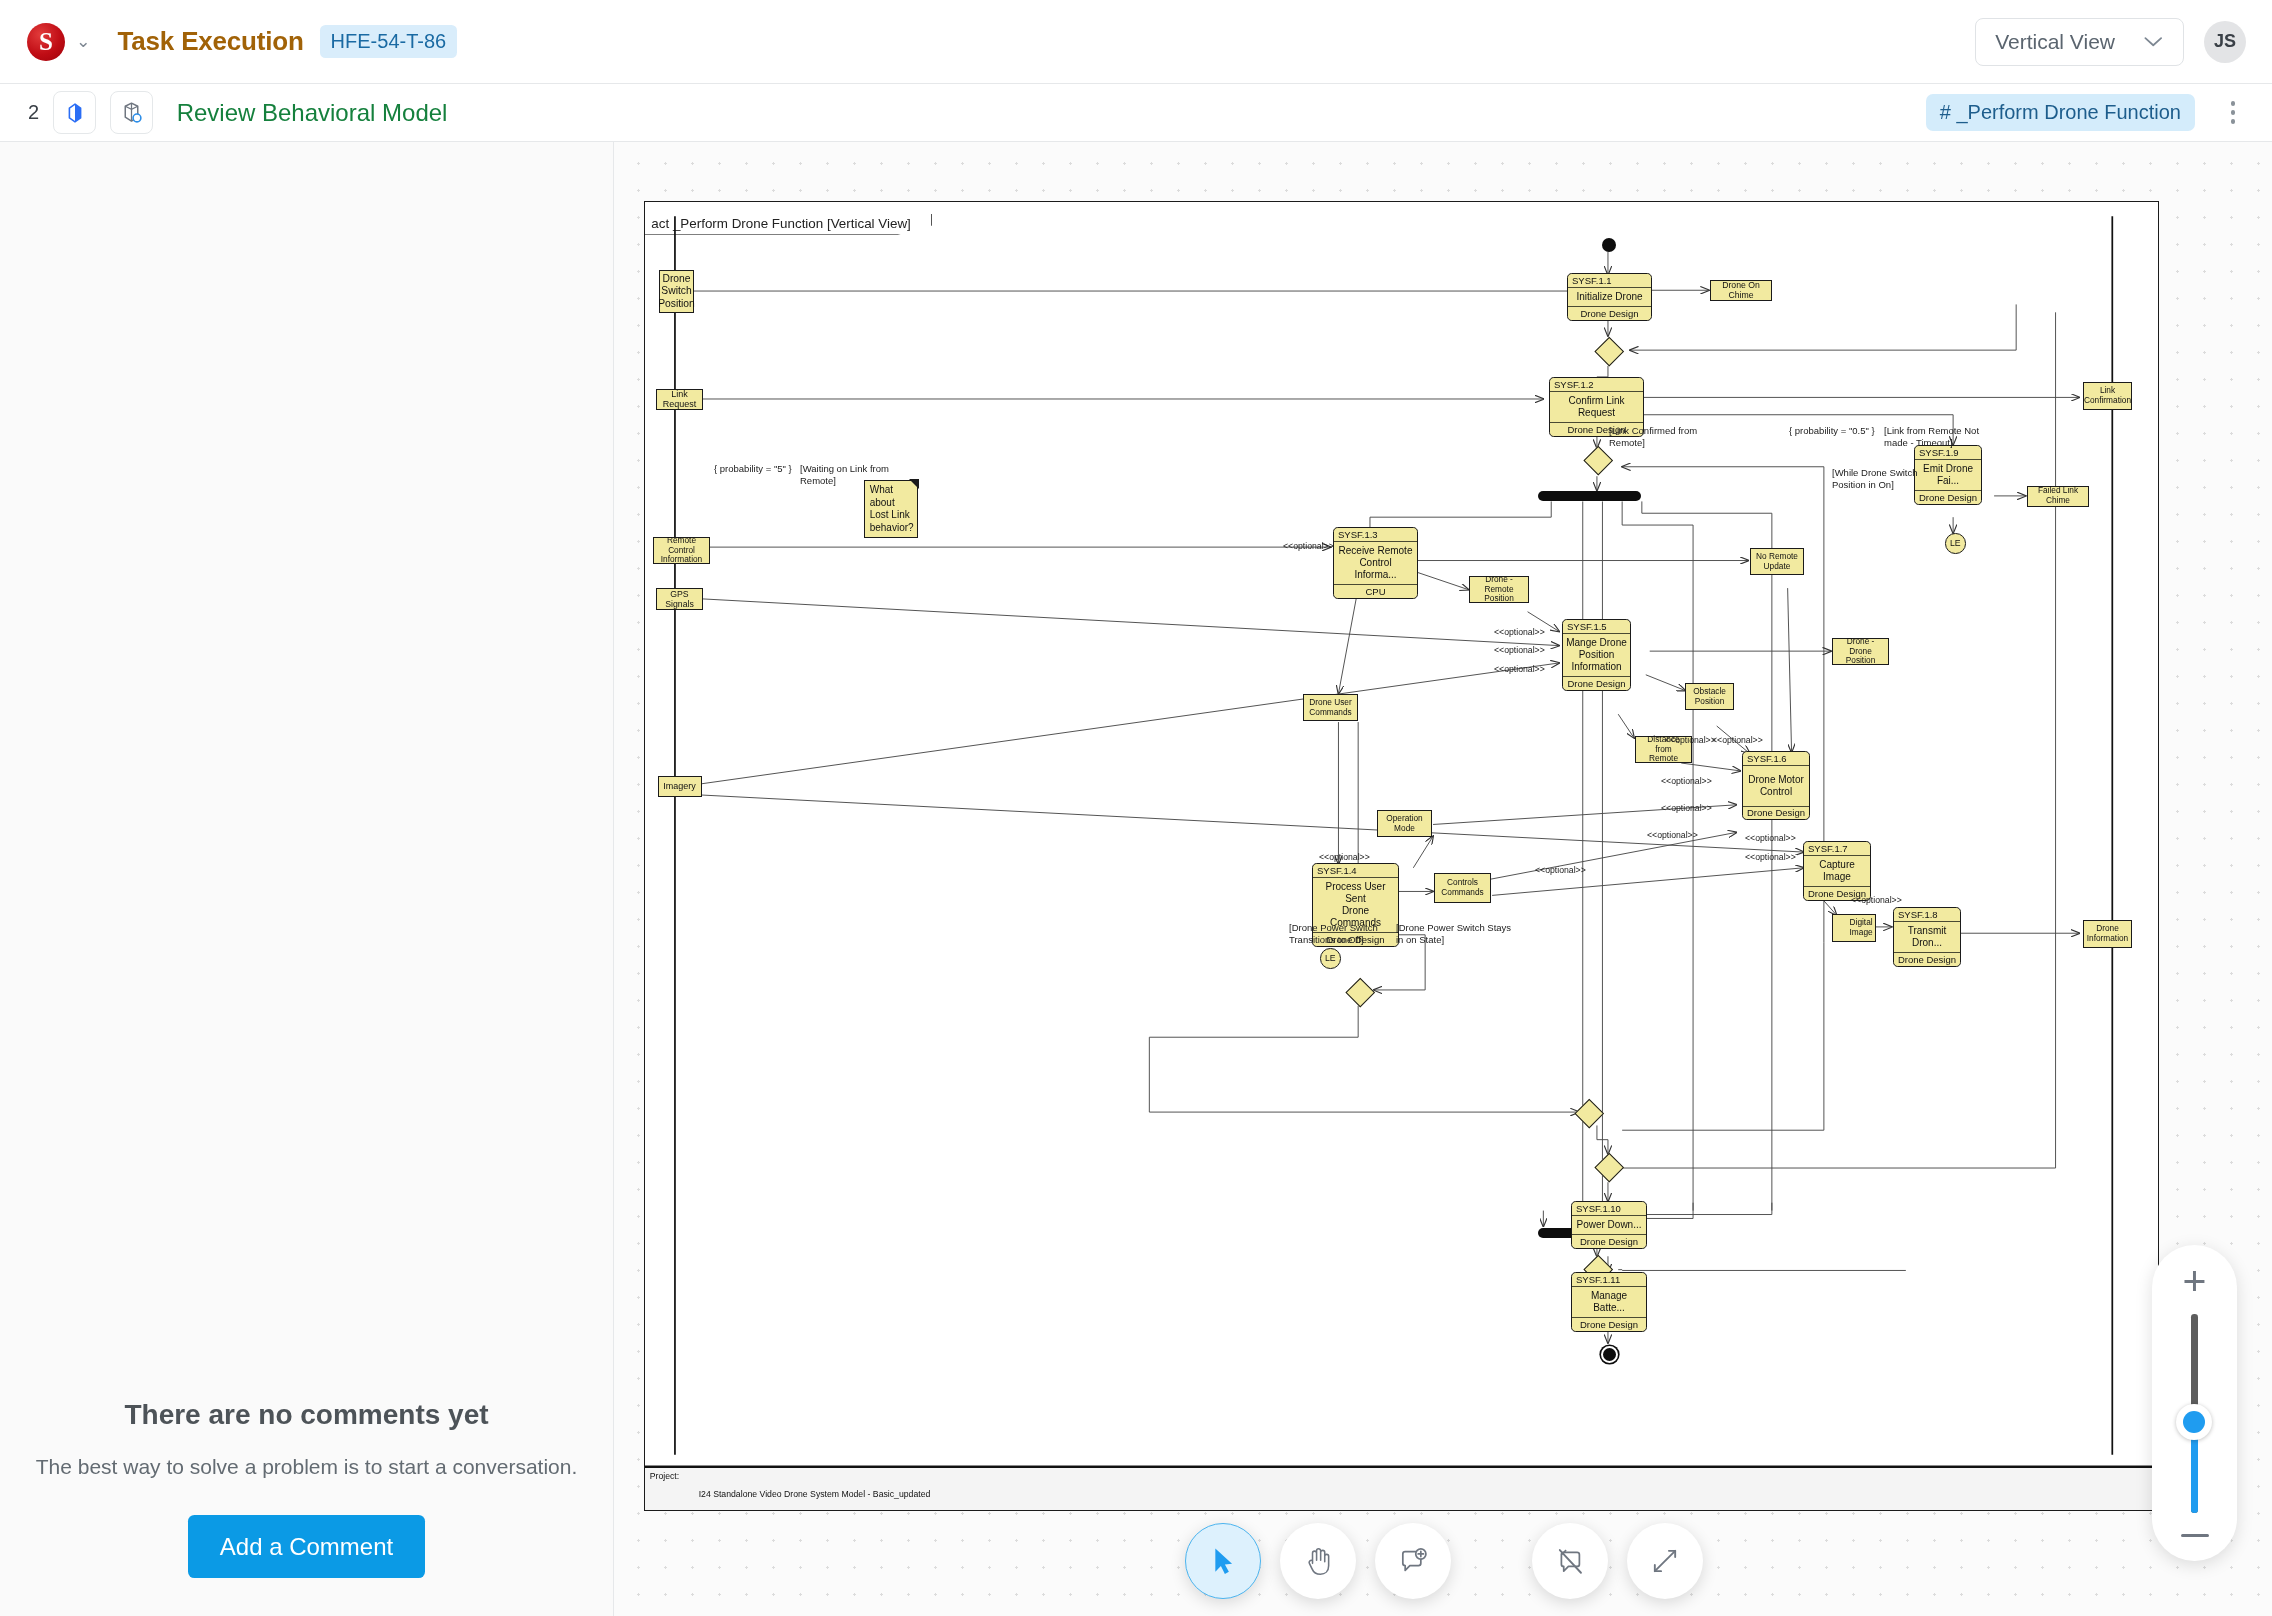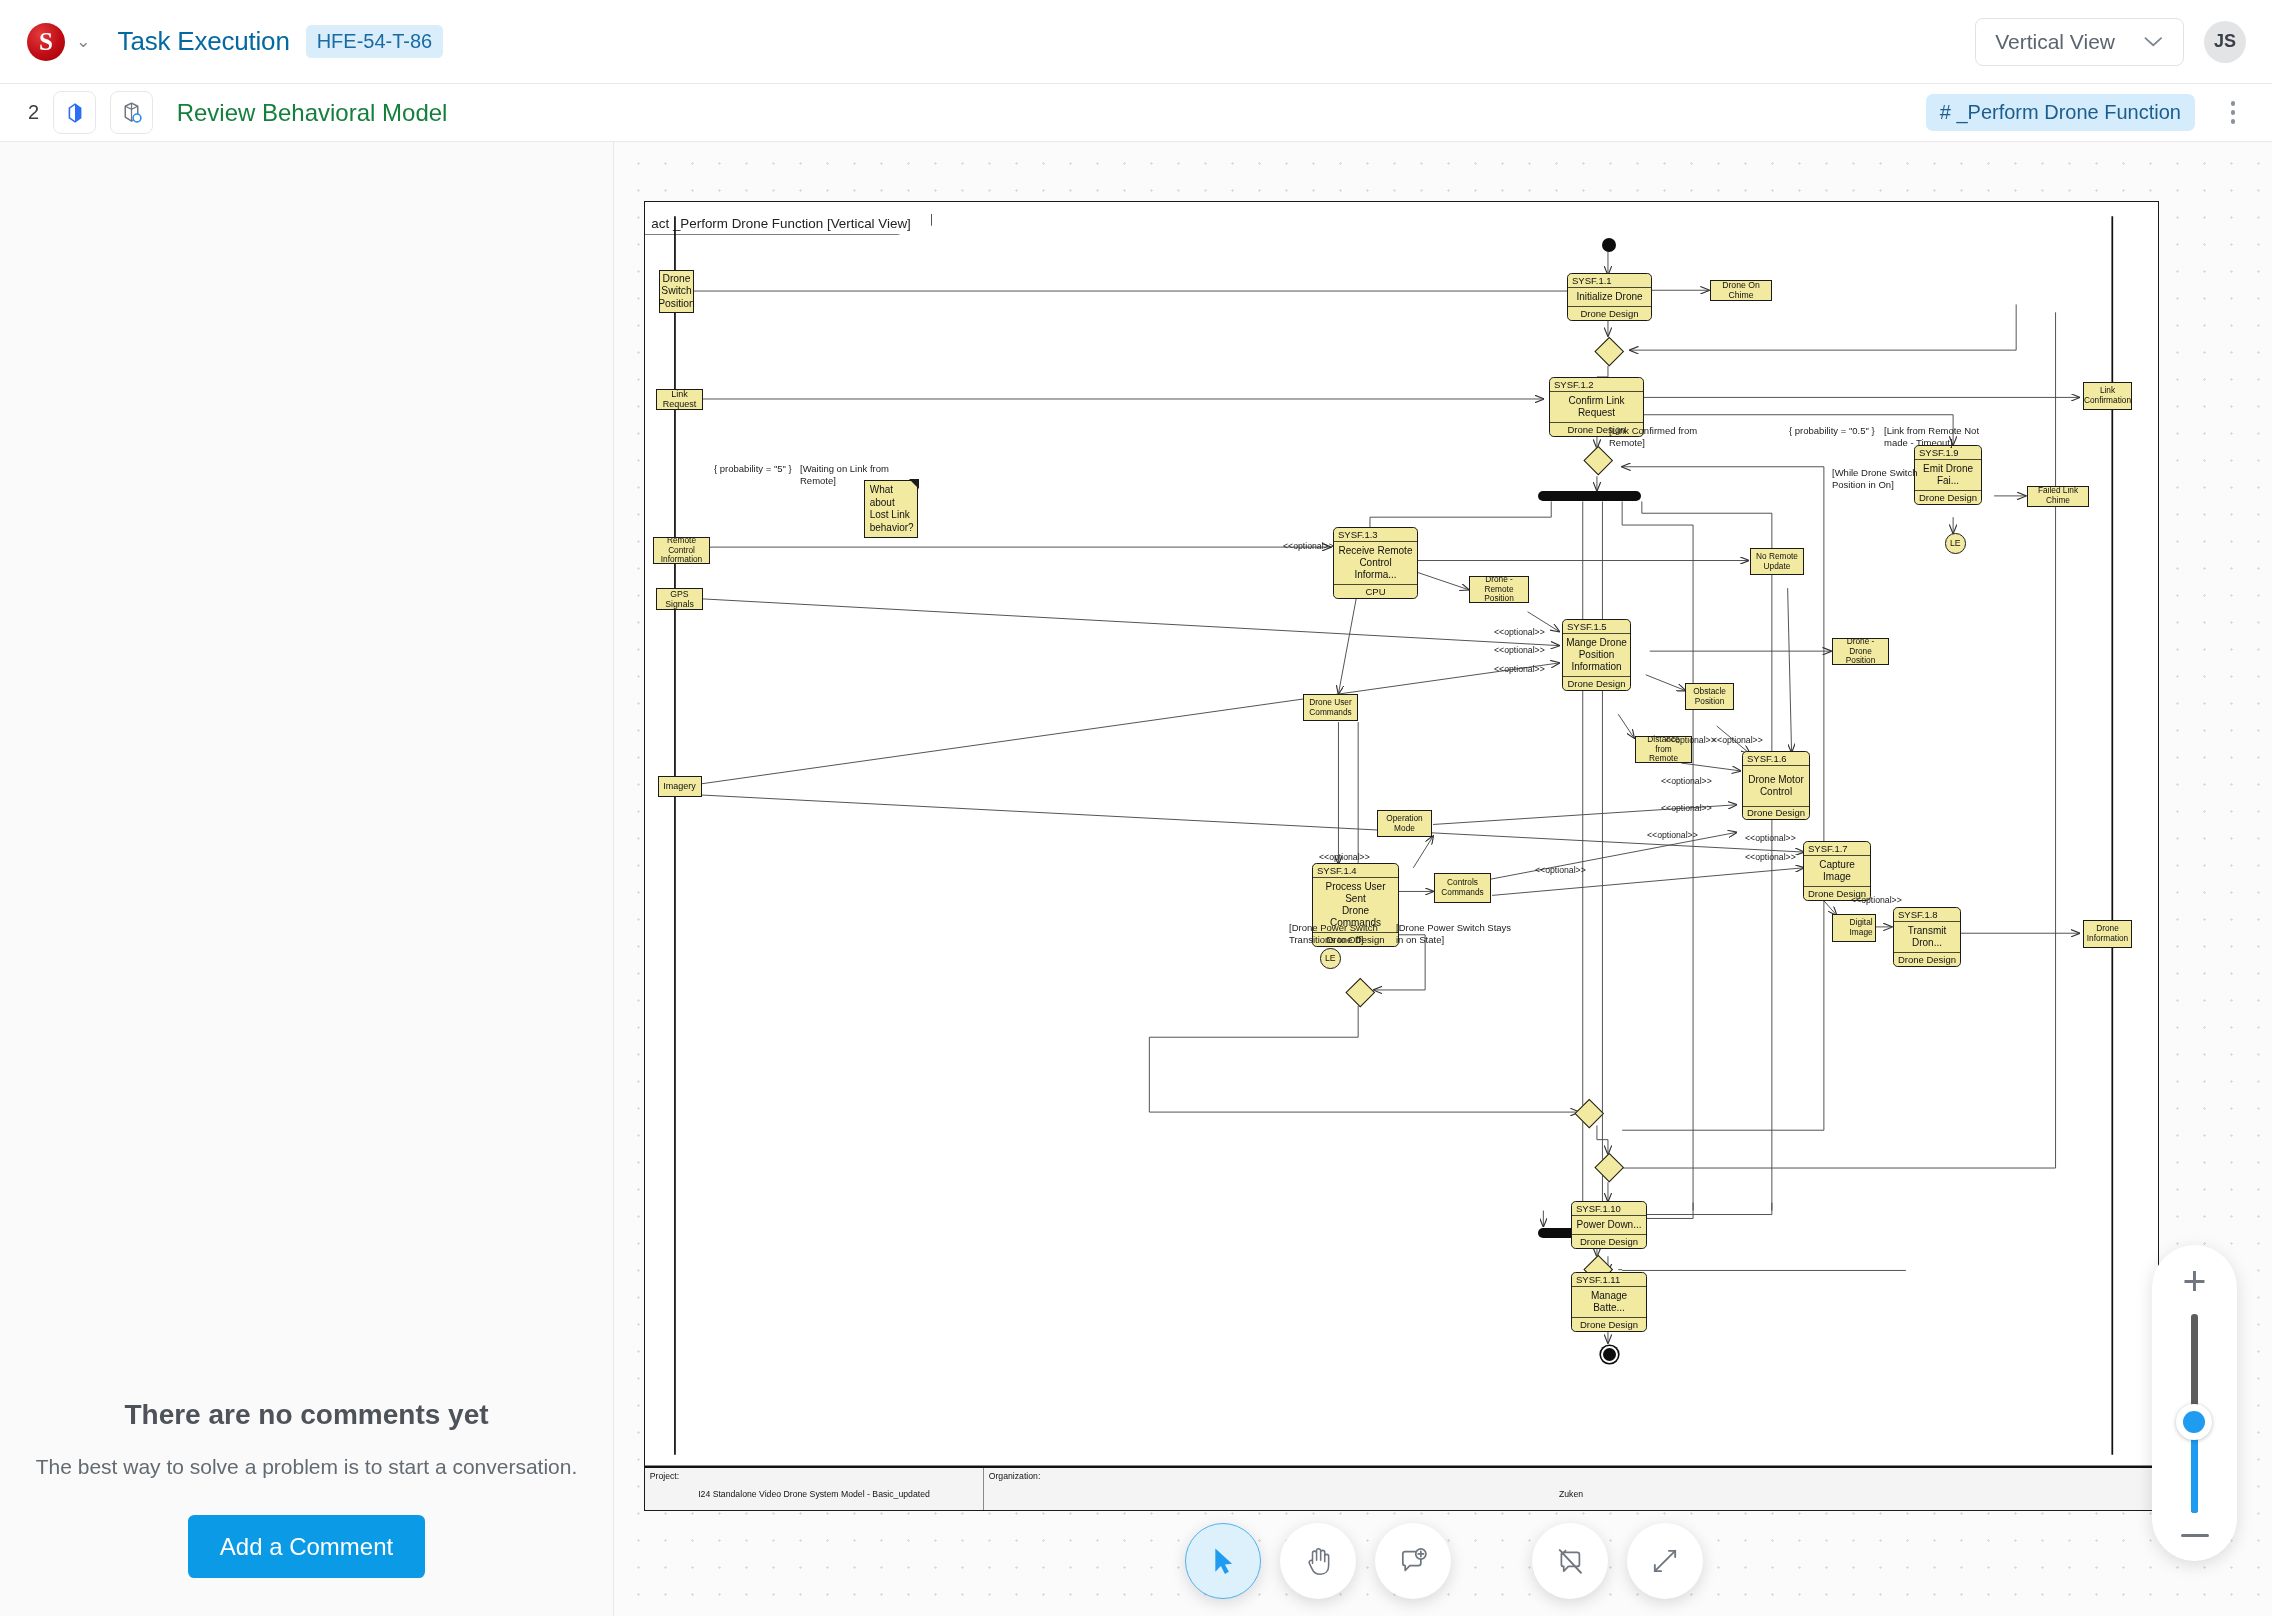--- a/index.html
+++ b/index.html
@@ -23,21 +23,21 @@
     width: 38px; height: 38px; border-radius: 50%;
     background: radial-gradient(circle at 35% 30%, #e23b3b 0%, #c00d15 55%, #9e0009 100%);
     display: flex; align-items: center; justify-content: center;
     color: #fff; font-size: 25px; font-weight: 700;
     font-family: "Liberation Serif", serif;
     line-height: 1;
   }
   .chev { color: #7d8792; font-size: 17.4px; line-height: 1; }
   .app-title {
     margin-left: 27px;
-    font-size: 26px; color: #0369a1; font-weight: 400;
+    font-size: 26px; color: #a16207; font-weight: 700;
     letter-spacing: -0.2px;
   }
   .task-chip {
     margin-left: 16px;
     background: #d9edfb; color: #1a6aa3;
     border-radius: 5.5px; padding: 4.7px 11px;
     font-size: 20px; font-weight: 500;
   }
   .spacer { flex: 1 1 auto; }
   .view-select {
@@ -629,24 +629,20 @@
       <div class="opt" style="left:890px; top:663px;">&lt;&lt;optional&gt;&gt;</div>
       <div class="opt" style="left:1206px; top:693px;">&lt;&lt;optional&gt;&gt;</div>
       <div class="opt" style="left:674px; top:650px;">&lt;&lt;optional&gt;&gt;</div>
 
       <div class="sheet-inner-line"></div>
       <div class="footer-block">
         <div class="footer-cell" style="width:339px;">
           <div class="fc-label">Project:</div>
           <div class="fc-value">I24 Standalone Video Drone System Model - Basic_updated</div>
         </div>
-        <div class="footer-cell" style="flex:1;">
-          <div class="fc-label">Organization:</div>
-          <div class="fc-value">Zuken</div>
-        </div>
       </div>
     </div>
 
     <div class="tool-dock">
       <div class="tool-btn active">
         <svg width="35" height="35" viewBox="0 0 44 44">
           <path d="M13 7 L13 36 L20 29 L25 39 L30 36 L25 27 L34 26 Z" fill="#1f9cf0"></path>
         </svg>
       </div>
       <div class="tool-btn">

